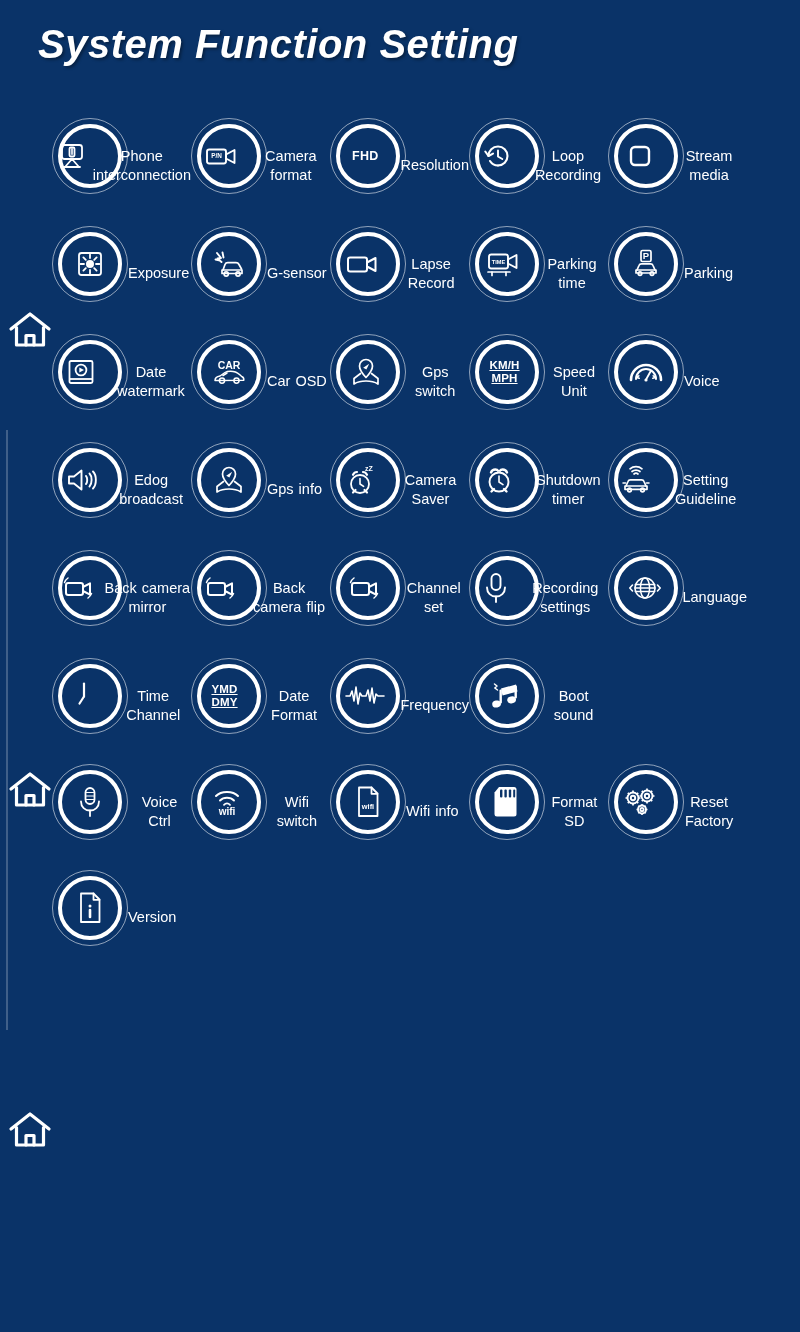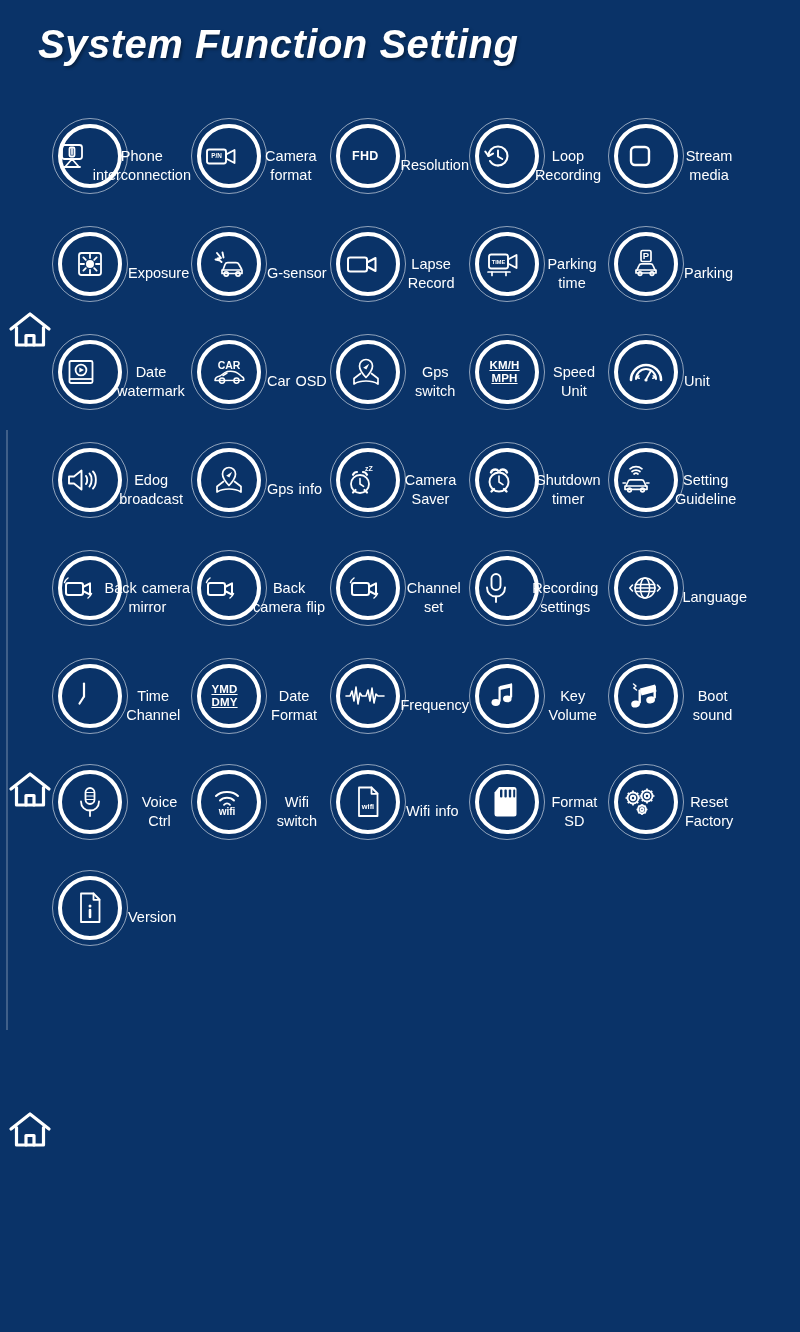--- a/index.html
+++ b/index.html
@@ -366,21 +366,21 @@
             <svg width="38" height="30" viewBox="0 0 38 30" fill="none" stroke="#fff" stroke-linecap="round">
               <path d="M4 23 A15 15 0 0 1 34 23" stroke-width="2.6"></path>
               <path d="M9 22 A10 10 0 0 1 29 22" stroke-width="2"></path>
               <path d="M9.6 20.4 L11.8 18.8 M9.6 20.4 L12.2 21.3" stroke-width="1.6"></path>
               <path d="M28.4 20.4 L26.2 18.8 M28.4 20.4 L25.8 21.3" stroke-width="1.6"></path>
               <path d="M19 22.6 L23.5 14.5" stroke-width="1.9"></path>
               <circle cx="19" cy="23" r="1.6" fill="#fff" stroke="none"></circle>
             </svg>
           </span>
         </div>
-        <div class="label">Unit</div>
+        <div class="label">Voice</div>
       </div>
     </div>
 
     <div class="row" style="margin-top:32px">
       <div class="cell">
         <div class="icon-circle">
           <span class="ring-outer"></span>
             <span class="ring-inner"></span>
           <span class="glyph">
             <svg width="34" height="30" viewBox="0 0 34 30" fill="none" stroke="#fff" stroke-width="1.9" stroke-linejoin="round" stroke-linecap="round">
@@ -579,36 +579,20 @@
             <span class="ring-inner"></span>
           <span class="glyph">
             <svg width="40" height="28" viewBox="0 0 40 28" fill="none" stroke="#fff" stroke-width="1.6" stroke-linejoin="round" stroke-linecap="round">
               <path d="M1 14 H5 L7 9 L9 19 L11 5 L13 22 L15 11 L17 14 H21 L23 8 L25 19 L27 6 L29 21 L31 12 L33 14 H39"></path>
             </svg>
           </span>
         </div>
         <div class="label">Frequency</div>
       </div>
 
-      <div class="cell">
-        <div class="icon-circle">
-          <span class="ring-outer"></span>
-            <span class="ring-inner"></span>
-          <span class="glyph">
-            <svg width="32" height="32" viewBox="0 0 32 32" fill="#fff" stroke="none">
-              <path d="M13 6 L25 3.2 V7.2 L13 10 Z"></path>
-              <rect x="11.5" y="6.5" width="2.2" height="15.5" rx="1"></rect>
-              <rect x="23" y="3.8" width="2.2" height="14" rx="1"></rect>
-              <ellipse cx="8.8" cy="22.5" rx="4.3" ry="3.4"></ellipse>
-              <ellipse cx="20.3" cy="18.8" rx="4.3" ry="3.4"></ellipse>
-            </svg>
-          </span>
-        </div>
-        <div class="label">Key Volume</div>
-      </div>
 
       <div class="cell">
         <div class="icon-circle">
           <span class="ring-outer"></span>
             <span class="ring-inner"></span>
           <span class="glyph">
             <svg width="34" height="32" viewBox="0 0 34 32" fill="#fff" stroke="none">
               <path d="M14 8.5 L29 4.5 L30.5 11.5 L15.5 15.5 Z"></path>
               <rect x="12.5" y="9.5" width="2.4" height="14" rx="1.1"></rect>
               <rect x="27.5" y="5.5" width="2.4" height="13" rx="1.1"></rect>

